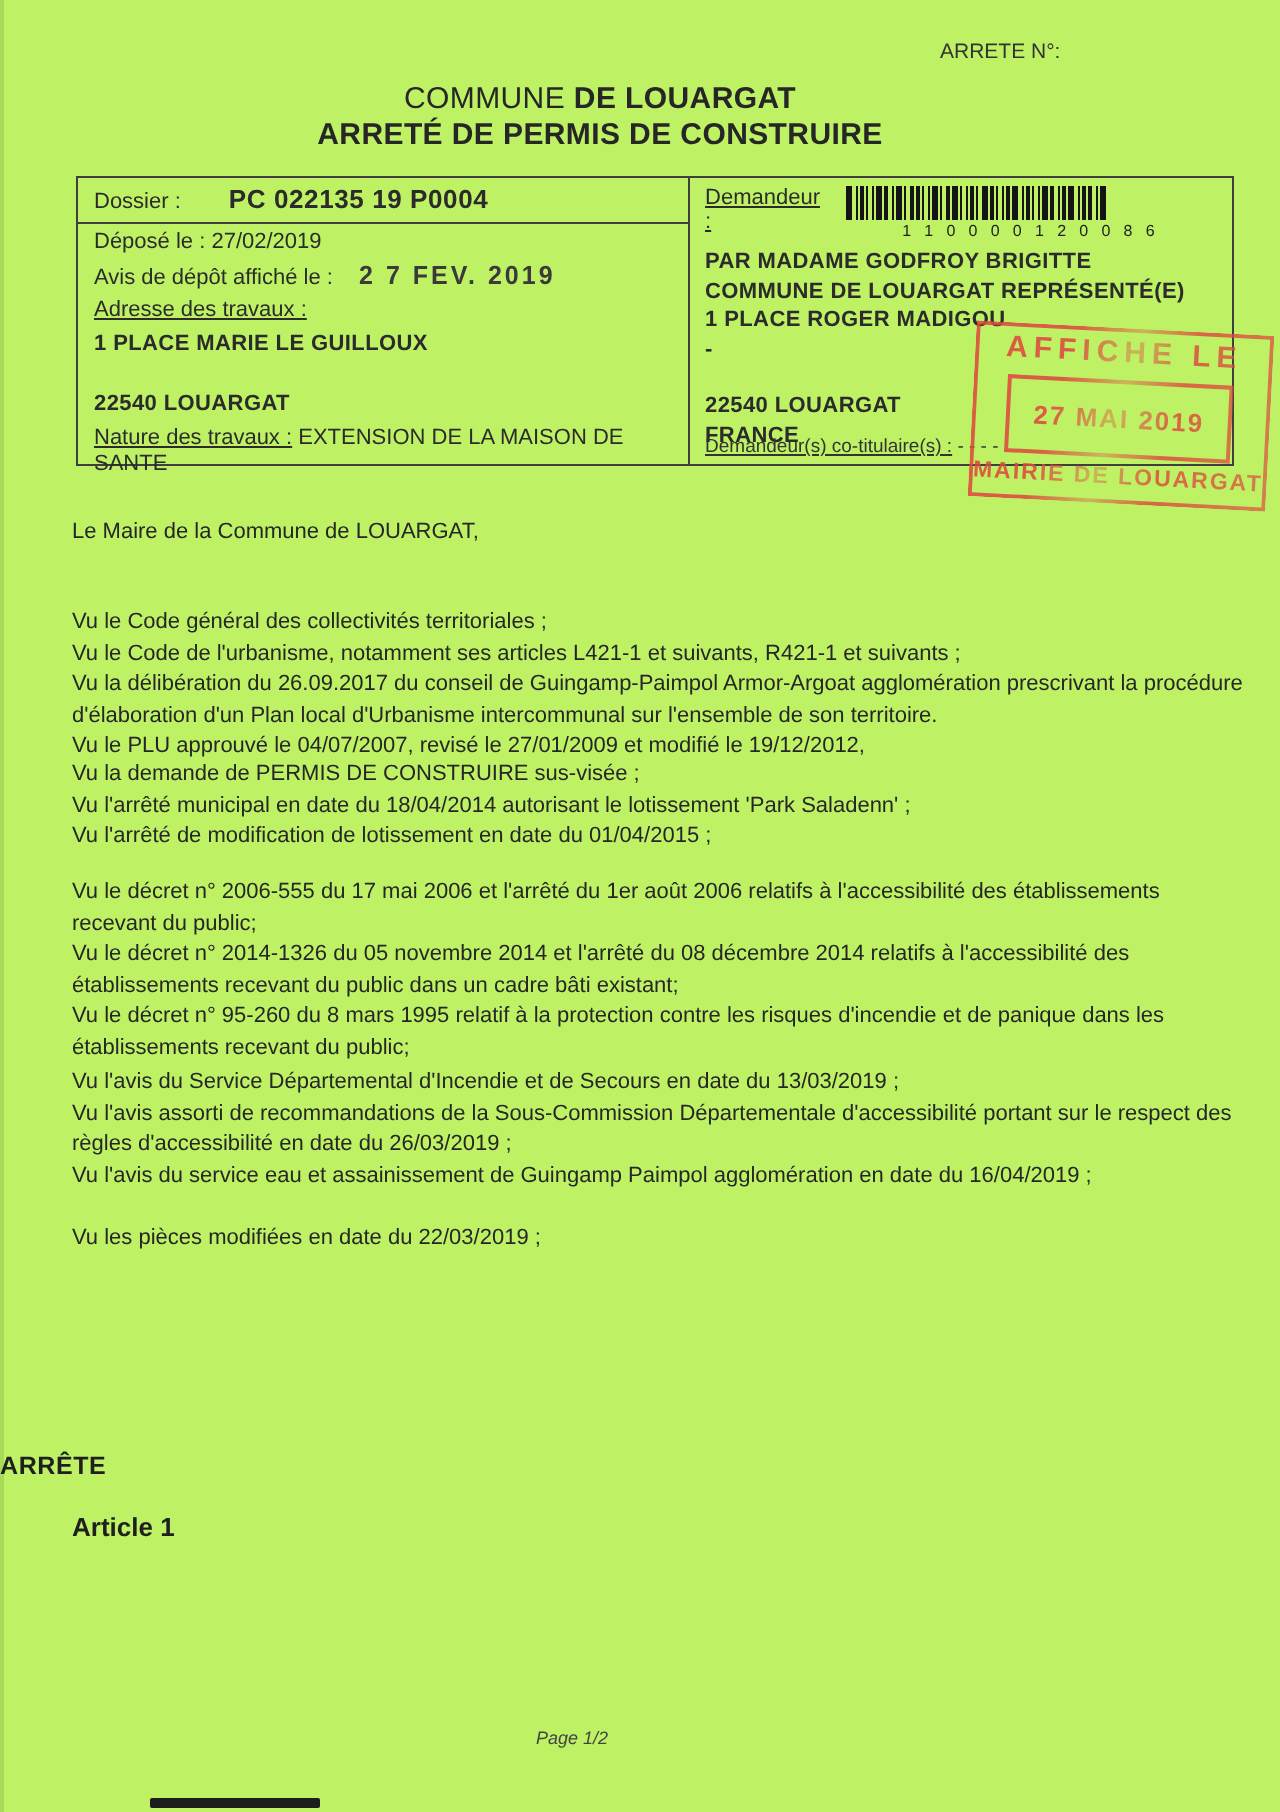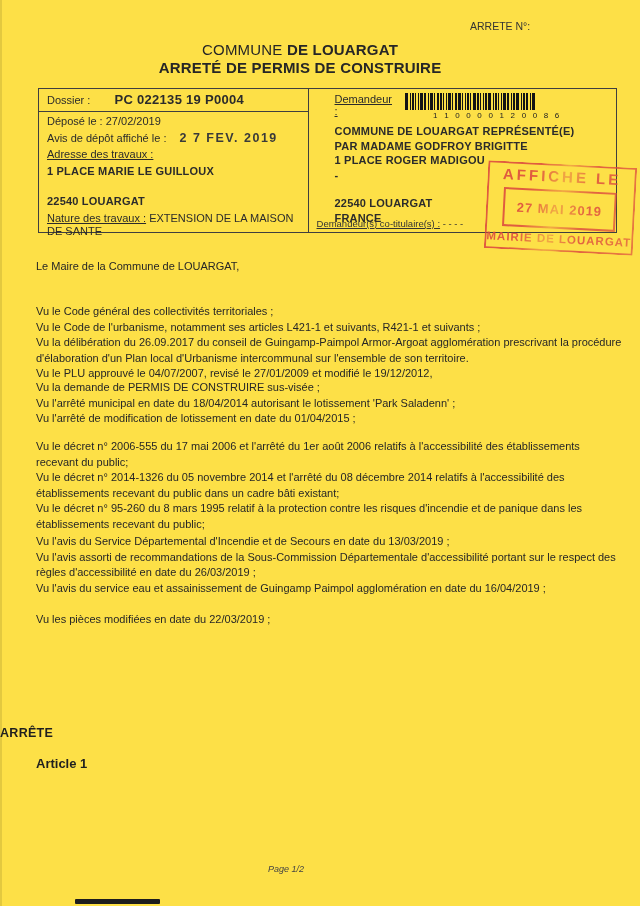--- a/index.html
+++ b/index.html
@@ -1,35 +1,35 @@
 <!DOCTYPE html>
 <html lang="fr"><head>
 <meta charset="utf-8">
 <style>
   * { margin:0; padding:0; box-sizing:border-box; }
   html,body { background:#e9e9e9; }
   .page {
     position:relative; width:640px; height:906px; margin:0 auto;
-    background:#fde047; overflow:hidden;
+    background:#bef264; overflow:hidden;
     font-family:"Liberation Sans", sans-serif; color:#2b2b2b;
   }
   .scan-edge { position:absolute; left:0; top:0; bottom:0; width:2px; background:rgba(0,0,0,0.10); }
   .scan-artifact { position:absolute; left:75px; top:899px; width:85px; height:5px; background:#1d1d1d; border-radius:1px; }
 
   .arrete-no { position:absolute; left:470px; top:20px; font-size:10.5px; color:#333; }
 
   .title-block { position:absolute; left:0; top:41px; width:600px; text-align:center; font-size:15px; line-height:18px; color:#262626; letter-spacing:0.2px; }
   .title-block .b { font-weight:bold; }
 
   .doc-table {
     position:absolute; left:38px; top:88px; width:579px; height:145px;
     border:1.5px solid #3f3f3f; display:flex; font-size:11px;
   }
   .cell-left  { width:308px; border-right:1.5px solid #3f3f3f; padding:0 8px; }
-  .cell-right { flex:1; padding:0 26px; position:relative; }
+  .cell-right { flex:1; padding:0 8px; position:relative; }
 
   .row-dossier { margin:0 -8px; padding:3px 8px 4px; border-bottom:1.2px solid #3f3f3f; display:flex; align-items:baseline; }
   .dossier-number { font-weight:bold; font-size:13px; margin-left:24px; letter-spacing:0.3px; }
   .t-line { margin-top:3px; line-height:13.5px; }
   .t-label-u { text-decoration:underline; }
   .stamp-date { font-size:12.5px; color:#3a3a3a; letter-spacing:1.5px; margin-left:10px; font-weight:bold; transform:scaleY(1.05); display:inline-block; }
   .bold-line { font-weight:bold; letter-spacing:0.2px; }
   .spacer14 { height:14px; }
 
   .demandeur-head { display:flex; align-items:flex-start; padding-top:4px; }
@@ -107,22 +107,22 @@
 
     <div class="cell-right">
       <div class="demandeur-head">
         <span class="t-label-u">Demandeur :</span>
         <div class="barcode-wrap">
           <div class="barcode-bars"><i style="width: 3px; margin-right: 2px;"></i><i style="width: 1px; margin-right: 1px;"></i><i style="width: 2px; margin-right: 1px;"></i><i style="width: 1px; margin-right: 2px;"></i><i style="width: 1px; margin-right: 1px;"></i><i style="width: 3px; margin-right: 1px;"></i><i style="width: 2px; margin-right: 2px;"></i><i style="width: 1px; margin-right: 1px;"></i><i style="width: 3px; margin-right: 1px;"></i><i style="width: 1px; margin-right: 2px;"></i><i style="width: 2px; margin-right: 1px;"></i><i style="width: 2px; margin-right: 1px;"></i><i style="width: 1px; margin-right: 2px;"></i><i style="width: 1px; margin-right: 1px;"></i><i style="width: 3px; margin-right: 1px;"></i><i style="width: 1px; margin-right: 2px;"></i><i style="width: 2px; margin-right: 1px;"></i><i style="width: 3px; margin-right: 1px;"></i><i style="width: 1px; margin-right: 2px;"></i><i style="width: 1px; margin-right: 1px;"></i><i style="width: 2px; margin-right: 1px;"></i><i style="width: 1px; margin-right: 2px;"></i><i style="width: 3px; margin-right: 1px;"></i><i style="width: 2px; margin-right: 1px;"></i><i style="width: 1px; margin-right: 2px;"></i><i style="width: 1px; margin-right: 1px;"></i><i style="width: 2px; margin-right: 1px;"></i><i style="width: 3px; margin-right: 2px;"></i><i style="width: 1px; margin-right: 1px;"></i><i style="width: 2px; margin-right: 1px;"></i><i style="width: 1px; margin-right: 2px;"></i><i style="width: 1px; margin-right: 1px;"></i><i style="width: 3px; margin-right: 1px;"></i><i style="width: 2px; margin-right: 2px;"></i><i style="width: 1px; margin-right: 1px;"></i><i style="width: 2px; margin-right: 1px;"></i><i style="width: 3px; margin-right: 2px;"></i><i style="width: 1px; margin-right: 1px;"></i><i style="width: 2px; margin-right: 1px;"></i><i style="width: 2px; margin-right: 2px;"></i><i style="width: 1px; margin-right: 1px;"></i><i style="width: 3px; margin-right: 1px;"></i></div>
           <div class="barcode-digits">1 1 0 0 0 0 1 2 0 0 8 6</div>
         </div>
       </div>
       <div class="dem-lines">
+        <div class="bold-line">PAR MADAME GODFROY BRIGITTE</div>
         <div class="bold-line">COMMUNE DE LOUARGAT REPRÉSENTÉ(E)</div>
-        <div class="bold-line">PAR MADAME GODFROY BRIGITTE</div>
         <div class="bold-line">1 PLACE ROGER MADIGOU</div>
         <div class="bold-line">-</div>
         <div class="spacer14"></div>
         <div class="bold-line">22540 LOUARGAT</div>
         <div class="bold-line">FRANCE</div>
       </div>
       <div class="cotitulaire">
         <span class="t-label-u">Demandeur(s) co-titulaire(s) :</span><span> - - - -</span>
       </div>
     </div>

